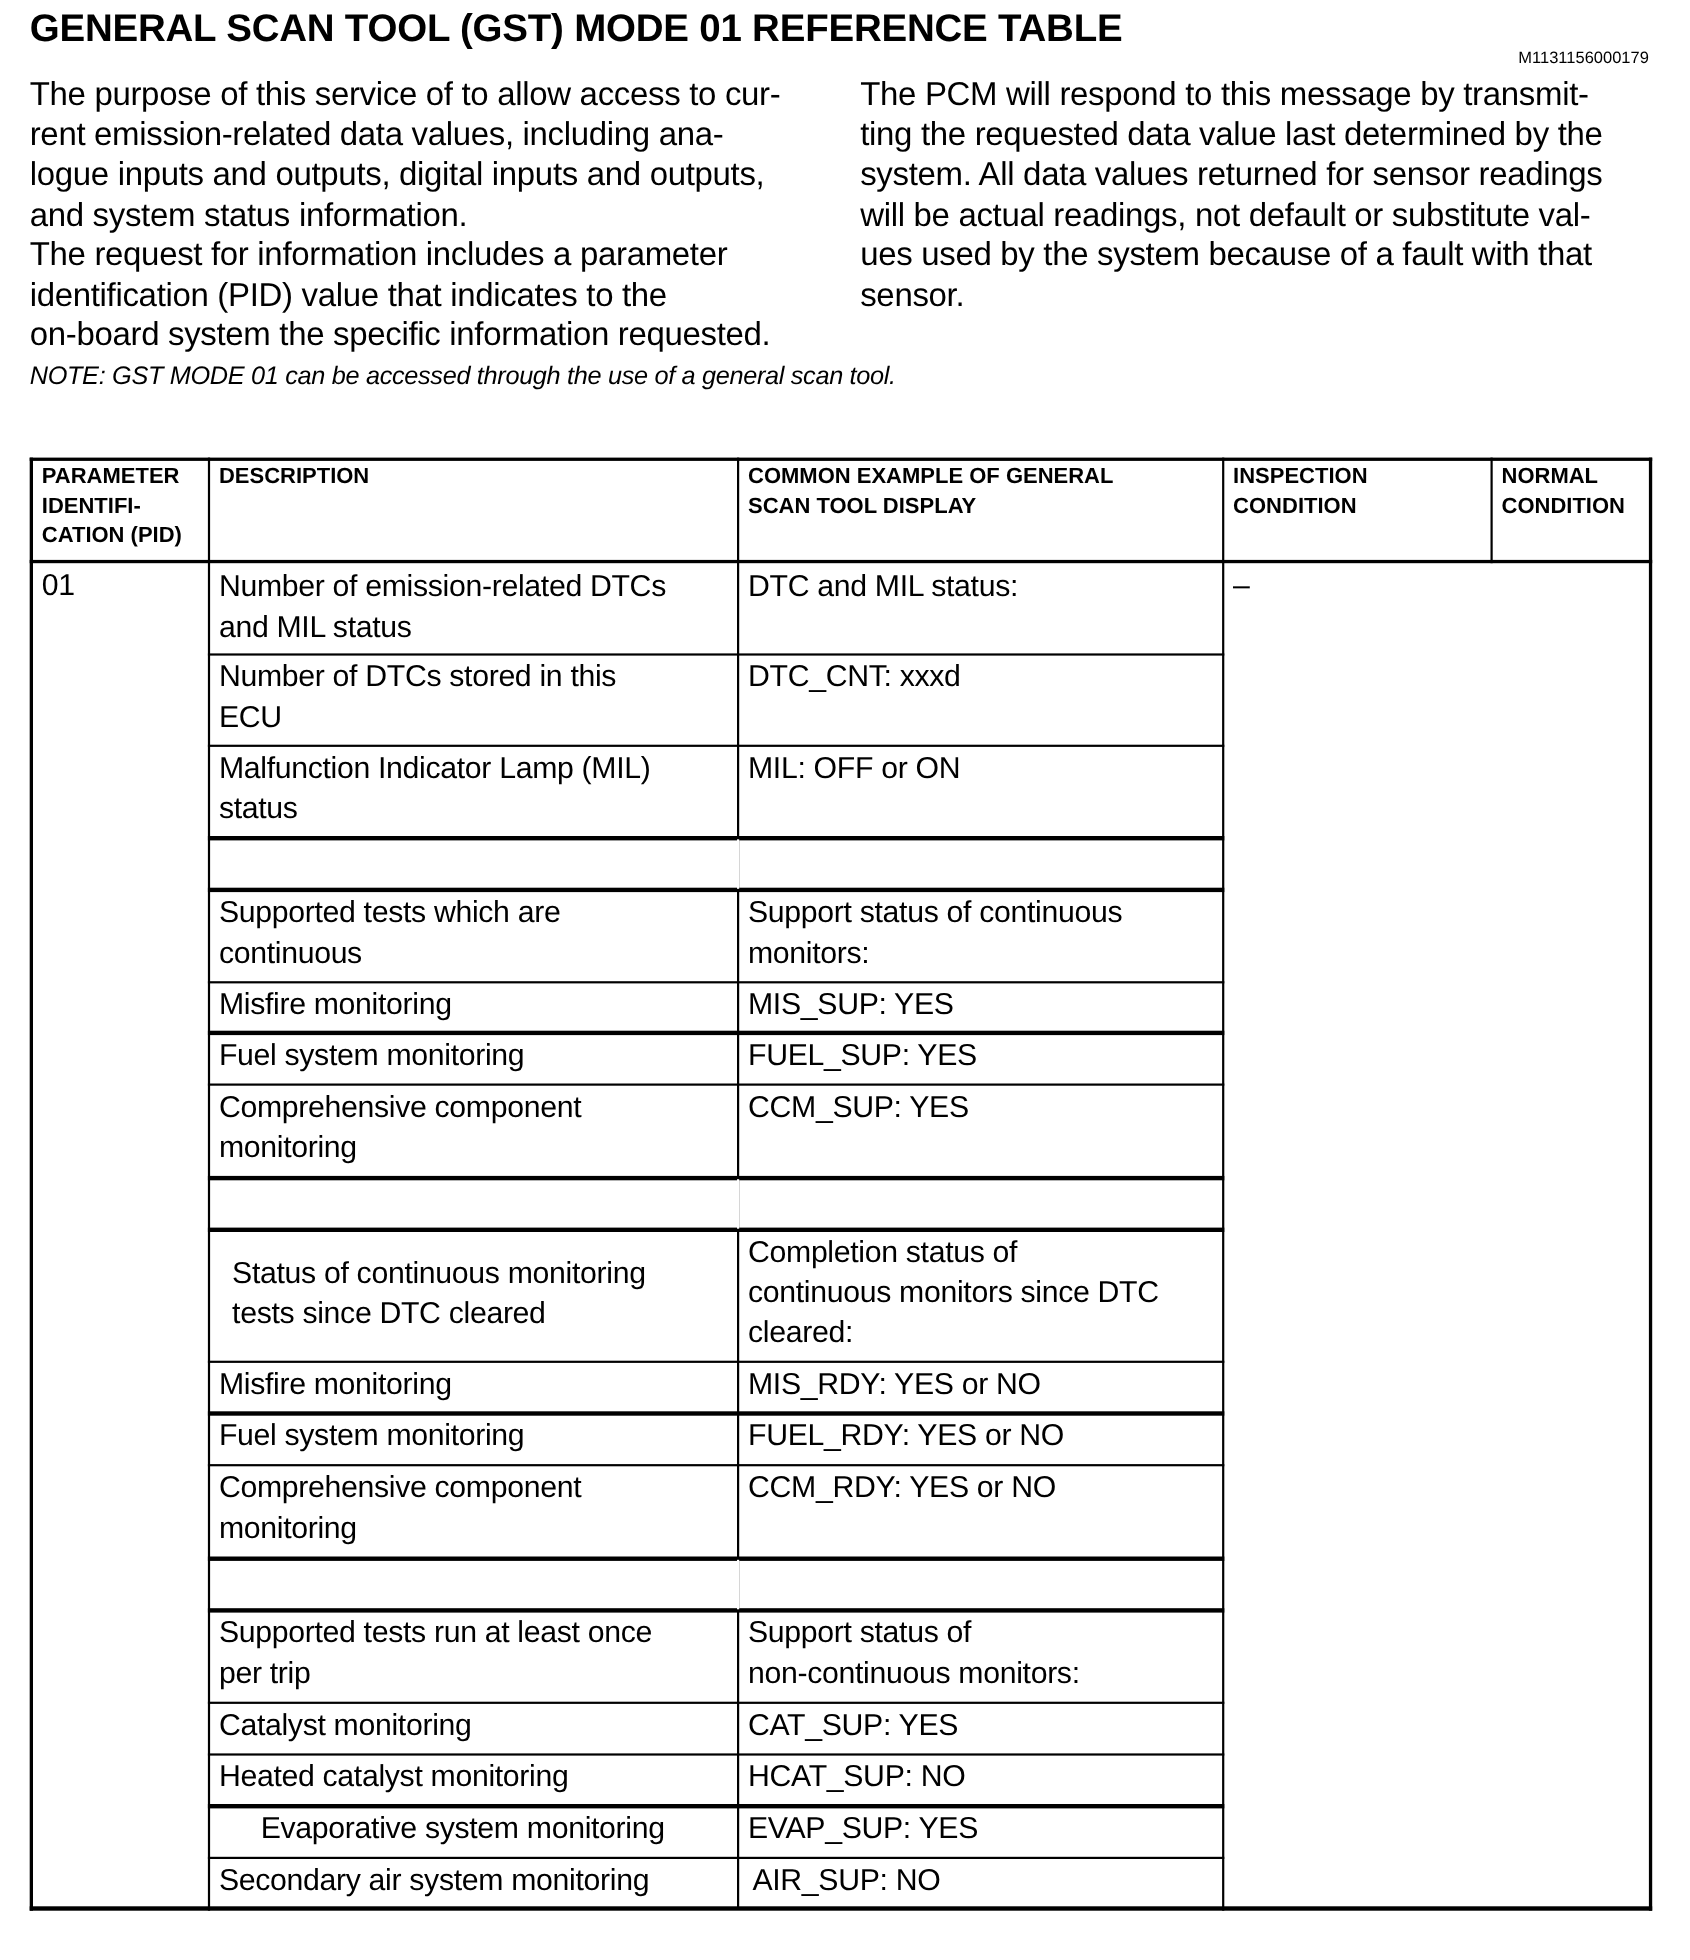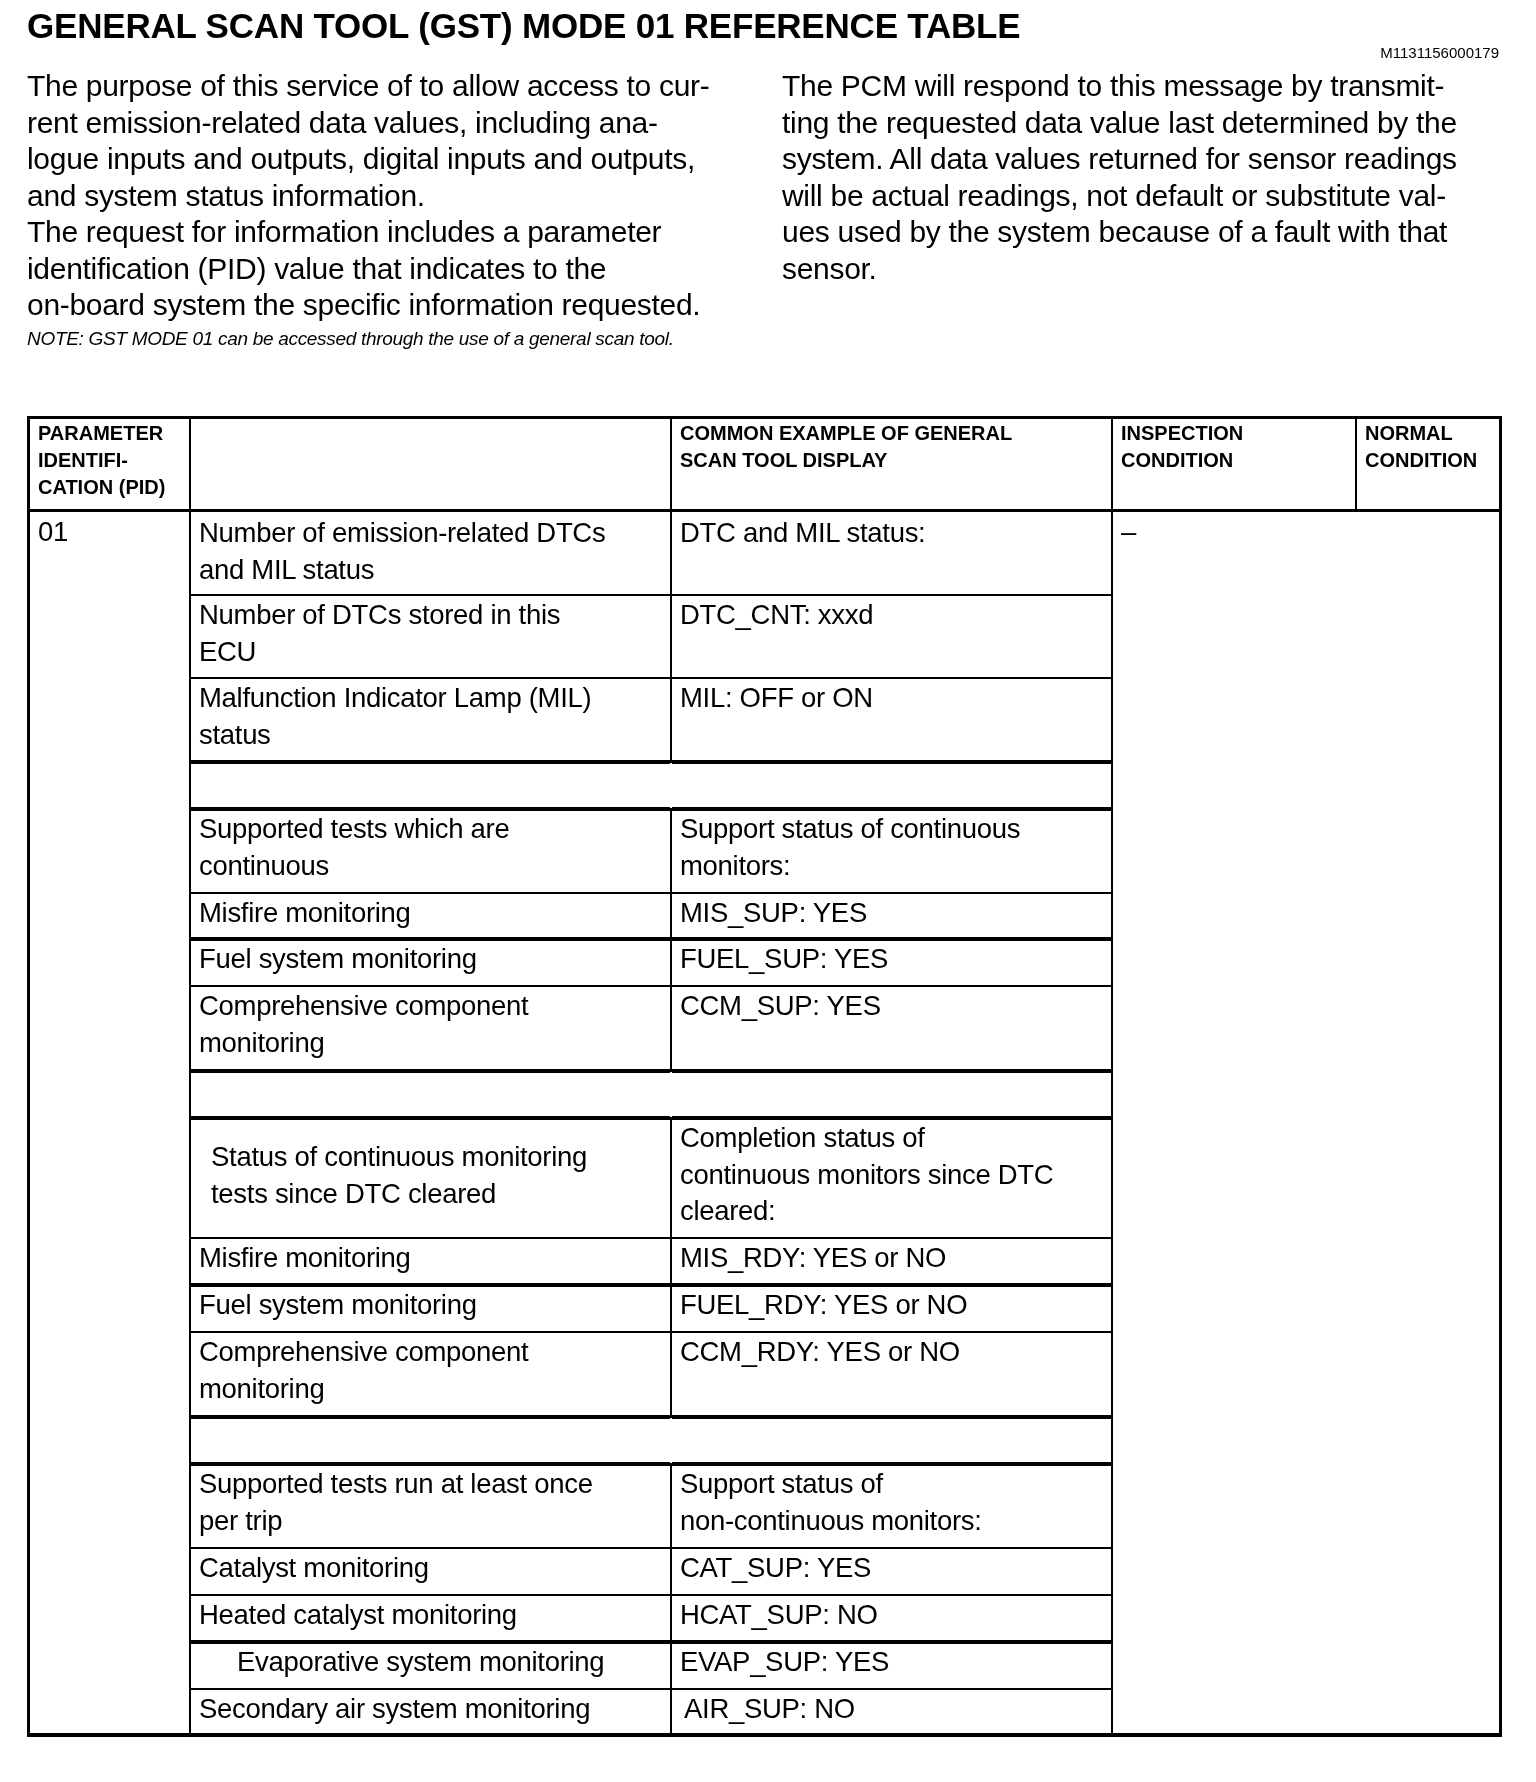--- a/index.html
+++ b/index.html
@@ -14,21 +14,21 @@
   .docid {
     position: absolute; right: 37px; top: 44px; font-size: 15px;
   }
   .col-text {
     position: absolute; top: 68px; font-size: 30px; line-height: 36.5px;
     white-space: pre-line; letter-spacing: -0.3px;
   }
   .col-left { left: 27px; width: 720px; }
   .col-right { left: 782px; width: 730px; }
   .note {
-    position: absolute; left: 27px; top: 328px; font-size: 19px; font-style: italic; letter-spacing: -0.3px;
+    position: absolute; left: 27px; top: 328px; font-size: 23px; font-style: italic; letter-spacing: -0.3px;
   }
 
   .tbl { position: absolute; left: 27px; top: 416px; width: 1475px; height: 1320px; }
   .line { position: absolute; background: #000; }
   .cell {
     position: absolute; font-size: 27.5px; line-height: 36.5px; letter-spacing: -0.3px;
     padding: 0 8px; box-sizing: border-box; white-space: pre-line;
   }
   .hcell {
     position: absolute; font-size: 20px; font-weight: bold; line-height: 27px;
@@ -66,20 +66,21 @@
   <div class="line" style="left:0;top:93px;width:1475px;height:3px;"></div>
 
   <div class="line" style="left:162px;top:0;width:2px;height:1321px;"></div>
   <div class="line" style="left:643px;top:0;width:2px;height:1319px;"></div>
   <div class="line" style="left:1084px;top:0;width:2px;height:1321px;"></div>
   <div class="line" style="left:1328px;top:0;width:2px;height:96px;"></div>
 
   <div class="hcell" style="left:3px;top:4px;width:160px;">PARAMETER
 IDENTIFI-
 CATION (PID)</div>
+  <div class="hcell" style="left:164px;top:4px;width:480px;">DESCRIPTION</div>
   <div class="hcell" style="left:645px;top:4px;width:440px;">COMMON EXAMPLE OF GENERAL
 SCAN TOOL DISPLAY</div>
   <div class="hcell" style="left:1086px;top:4px;width:242px;">INSPECTION
 CONDITION</div>
   <div class="hcell" style="left:1330px;top:4px;width:145px;">NORMAL
 CONDITION</div>
 
   <div class="cell" style="left:3px;top:98px;width:160px;">01</div>
   <div class="cell" style="left:1086px;top:98px;width:240px;">–</div>
 

